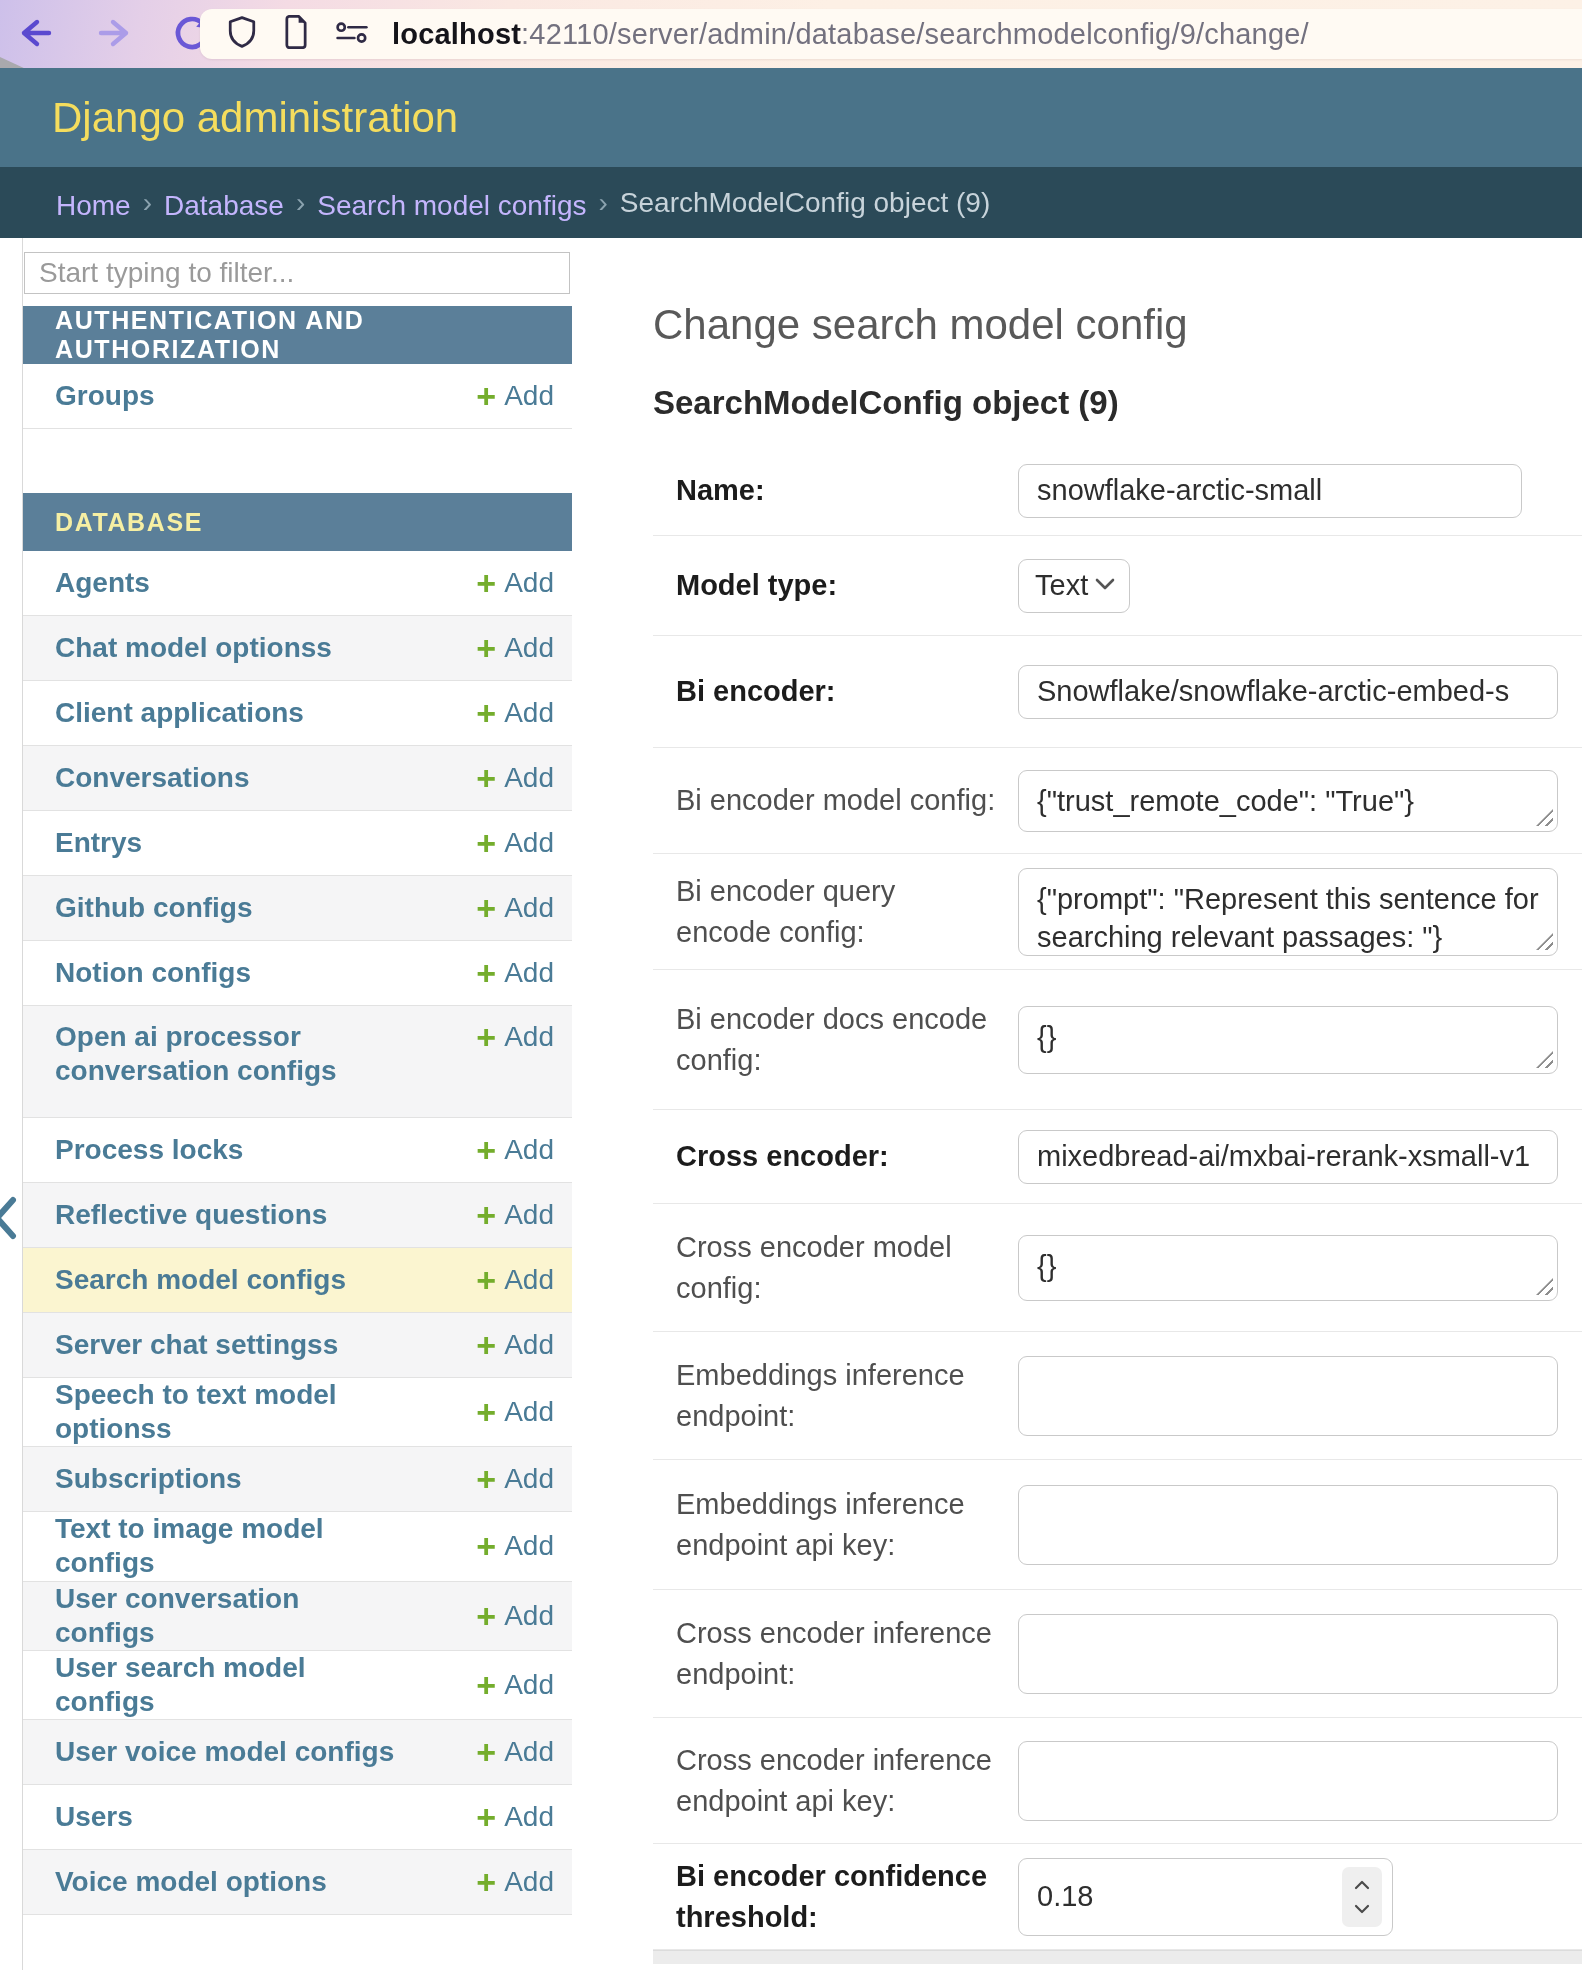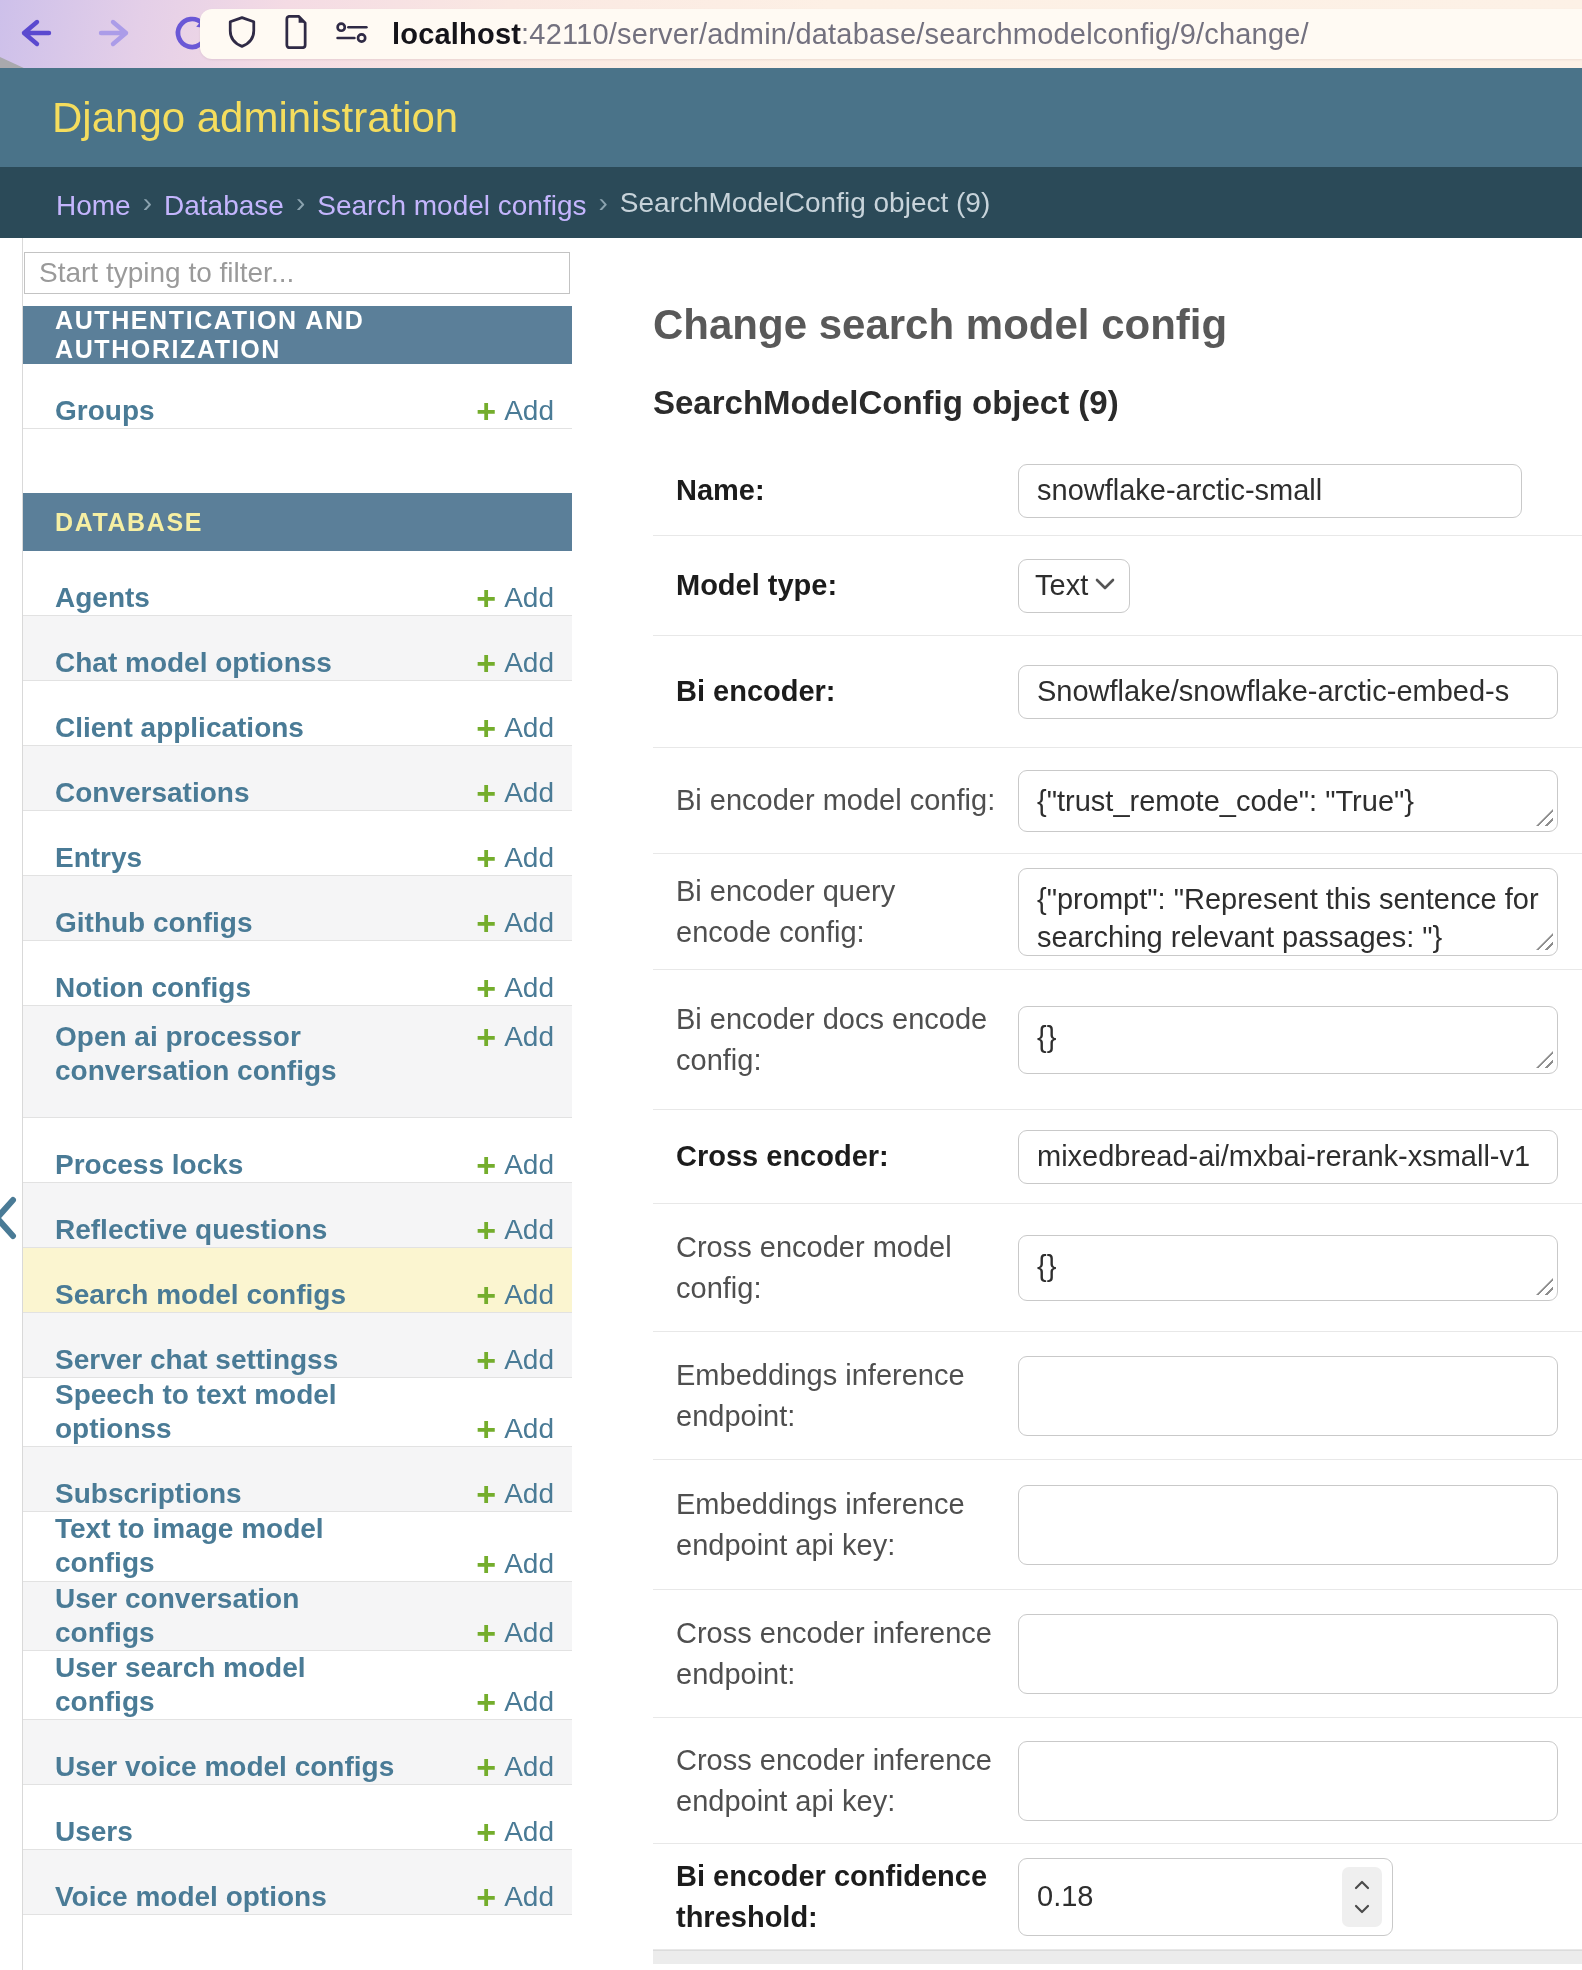--- a/index.html
+++ b/index.html
@@ -31,36 +31,36 @@
   .breadcrumbs .current{color:#c7d3da;}
 
   
   .sidebar{position:absolute;left:22px;top:238px;width:550px;border-left:1px solid #d9d9d9;box-sizing:border-box;}
   .filter-input{display:block;box-sizing:border-box;width:546px;height:42px;margin:14px 0 12px 1px;
     border:1px solid #c3c3c3;background:#fff;font-size:28px;color:#333;padding:0 14px;font-family:"Liberation Sans",sans-serif;}
   .filter-input::placeholder{color:#9a9a9a;}
   .module-header{height:58px;background:#5b7f99;color:#fff;display:flex;align-items:center;
     font-size:25px;font-weight:600;letter-spacing:1.6px;padding-left:32px;}
   .module-header.current-app{color:#f6efa3;}
-  .side-row{min-height:64px;display:flex;align-items:flex-end;justify-content:space-between;
+  .side-row{min-height:64px;display:flex;align-items:center;justify-content:space-between;
     padding:0 18px 0 32px;border-bottom:1px solid #e2e2e2;background:#fff;}
   .side-row.alt{background:#f5f5f6;}
   .side-row.selected{background:#fbf5d0;}
   .side-row.tall{min-height:97px;align-items:flex-start;padding-top:14px;}
   .model-link{color:#4a7b96;font-weight:700;font-size:28px;text-decoration:none;line-height:1.22;max-width:340px;}
   .add-link{display:flex;align-items:center;gap:8px;text-decoration:none;flex:none;}
   .add-link .plus{color:#74ad2c;font-weight:700;font-size:34px;line-height:1;}
   .add-link .add-txt{color:#4a7b96;font-size:28px;}
   .side-blank{height:64px;background:#fff;}
   .side-filler{height:79px;background:#fff;}
   .sidebar-toggle{position:absolute;left:-11px;top:1192px;width:34px;height:52px;}
 
   
   .main{position:absolute;left:653px;top:238px;width:929px;}
-  .page-title{font-size:42px;font-weight:700;color:#595959;margin:62px 0 12px 0;line-height:1.2;}
+  .page-title{font-size:42px;font-weight:400;color:#595959;margin:62px 0 12px 0;line-height:1.2;}
   .object-title{font-size:33px;font-weight:700;color:#2b2b2b;margin:34px 0 24px 0;}
   .form-row{display:flex;align-items:center;border-bottom:1px solid #e8e8e8;padding-left:23px;box-sizing:border-box;}
   .field-label{width:342px;flex:none;font-size:29px;color:#4f4f4f;line-height:1.42;padding-right:20px;box-sizing:border-box;}
   .field-label.required{font-weight:700;color:#1c1c1c;}
   .field-col{position:relative;}
   .text-input{box-sizing:border-box;border:1px solid #c9c9c9;border-radius:9px;background:#fff;
     font-size:29px;color:#2e2e2e;padding:0 18px;font-family:"Liberation Sans",sans-serif;}
   .ta-wrap{position:relative;}
   .field-textarea{box-sizing:border-box;border:1px solid #c9c9c9;border-radius:9px;background:#fff;resize:none;
     font-size:29px;color:#2e2e2e;padding:12px 18px;line-height:1.3;font-family:"Liberation Sans",sans-serif;overflow:hidden;display:block;}

